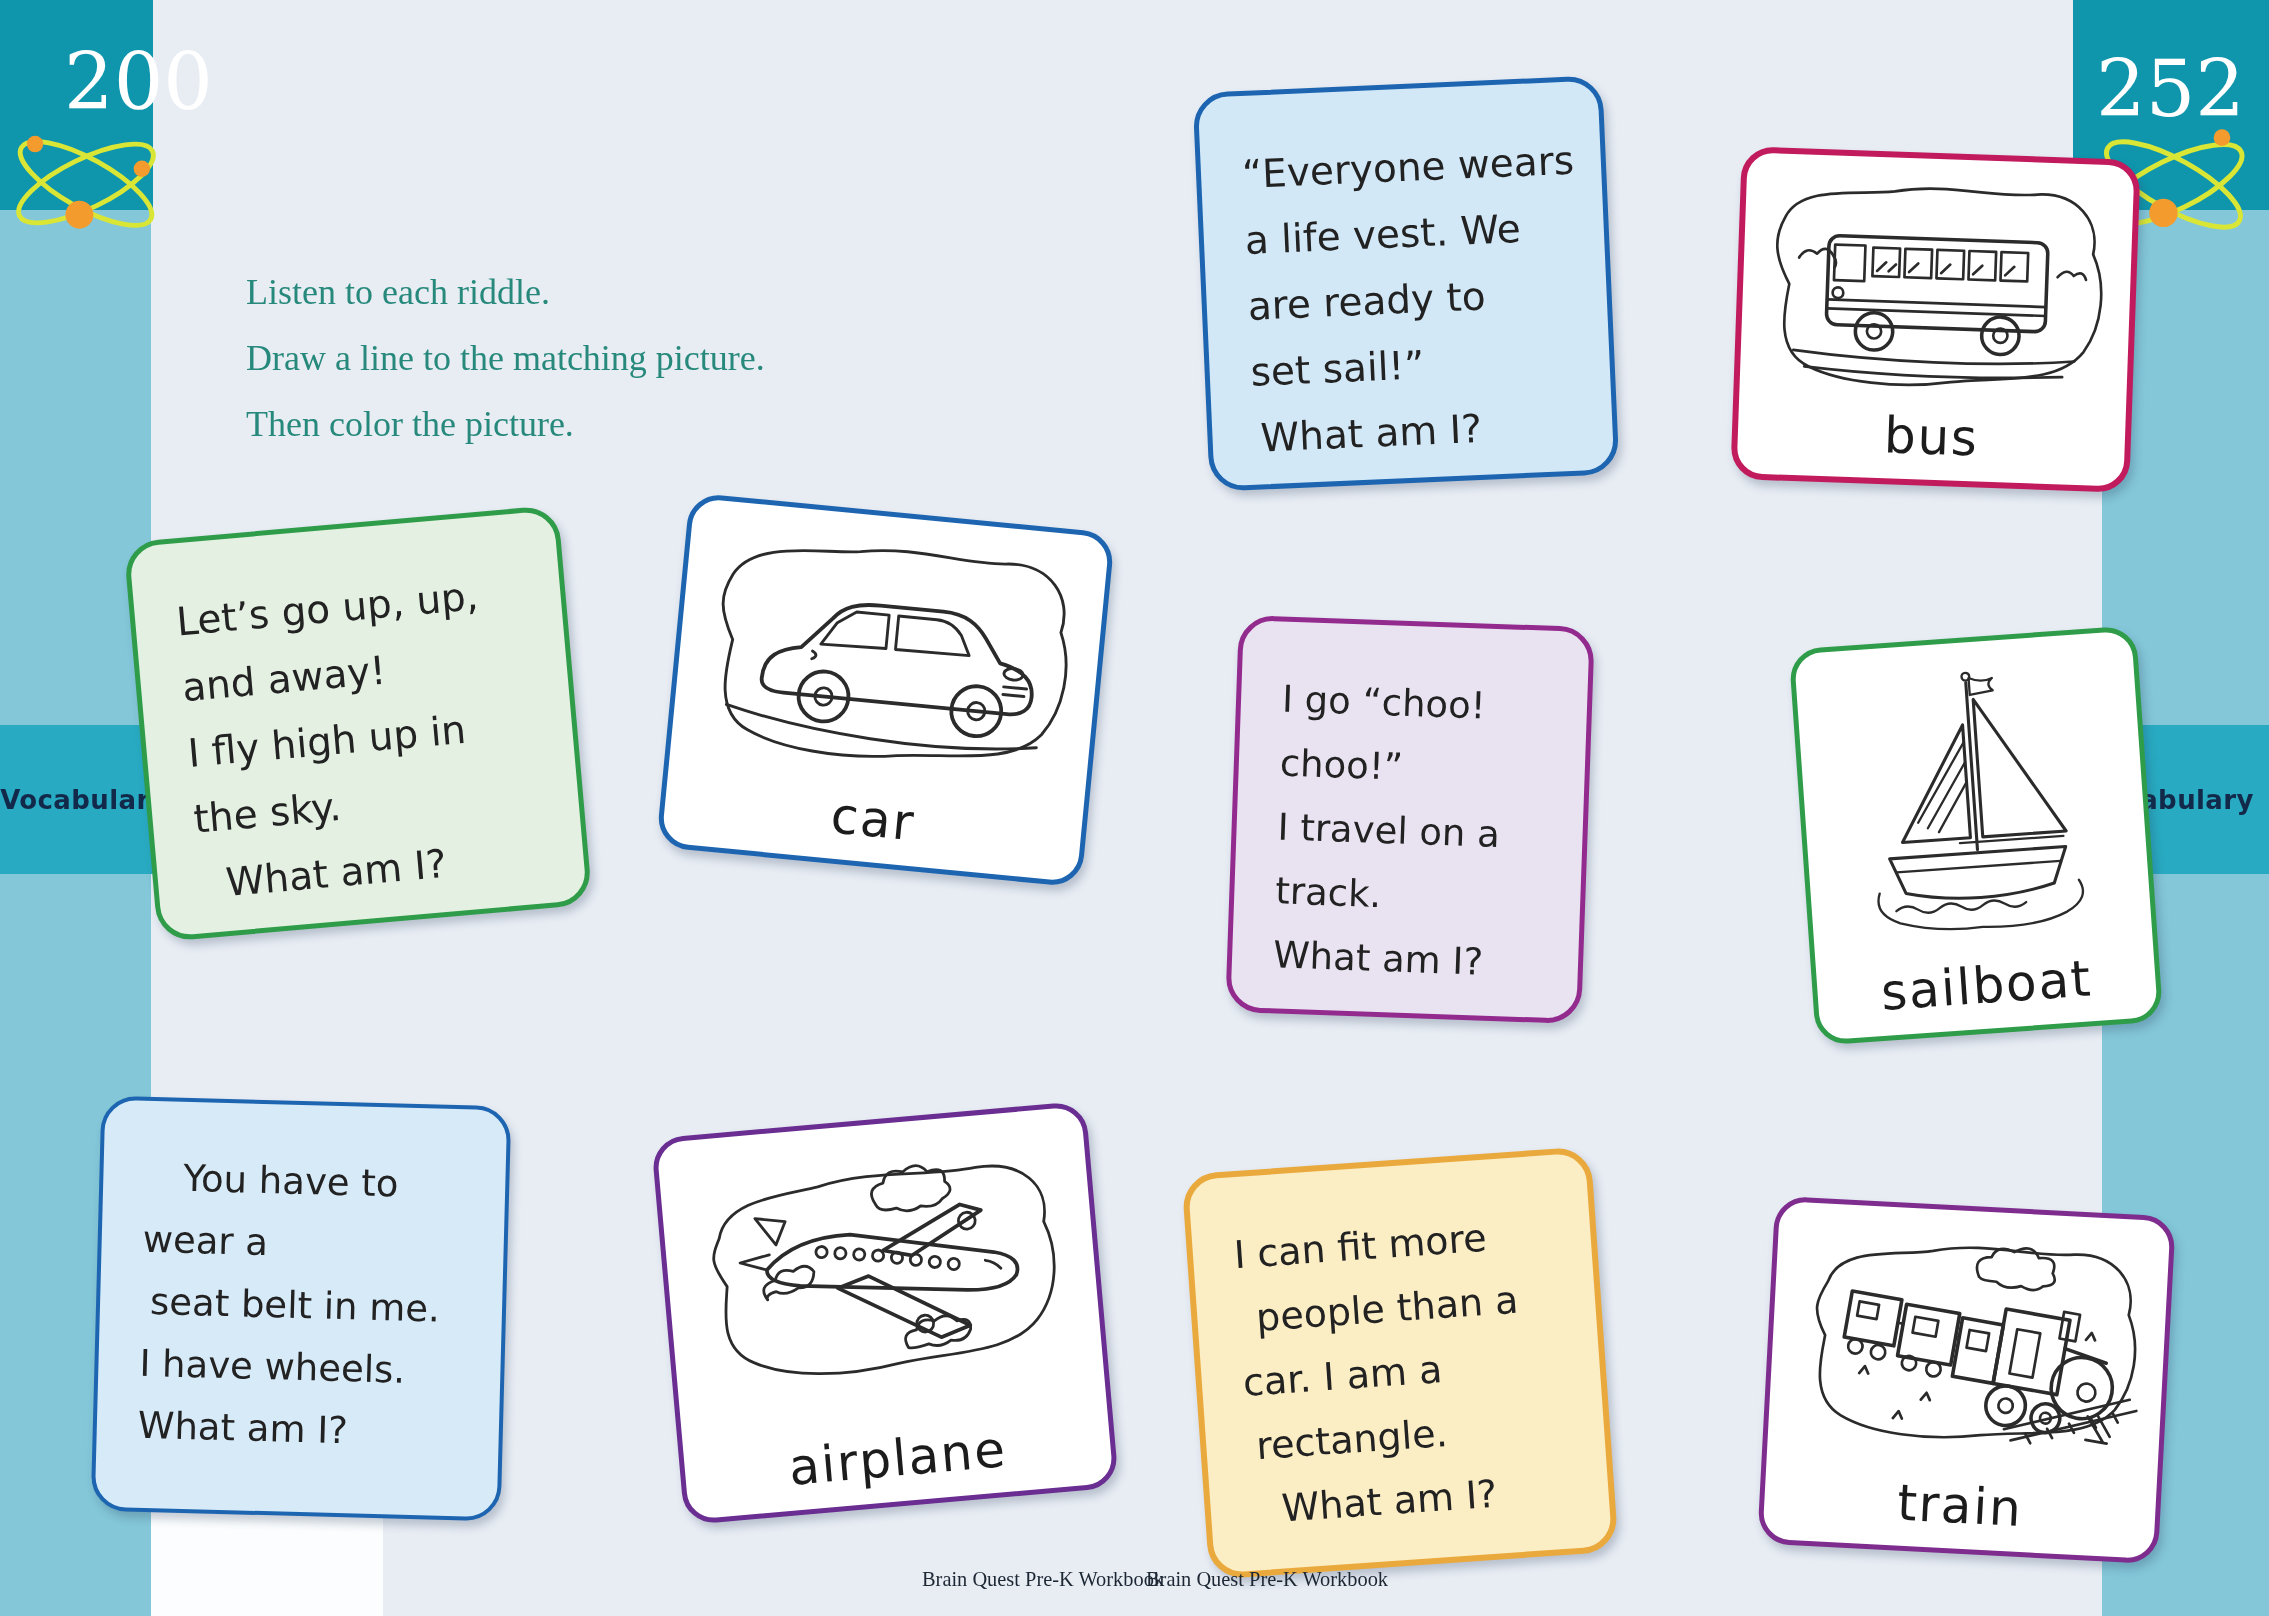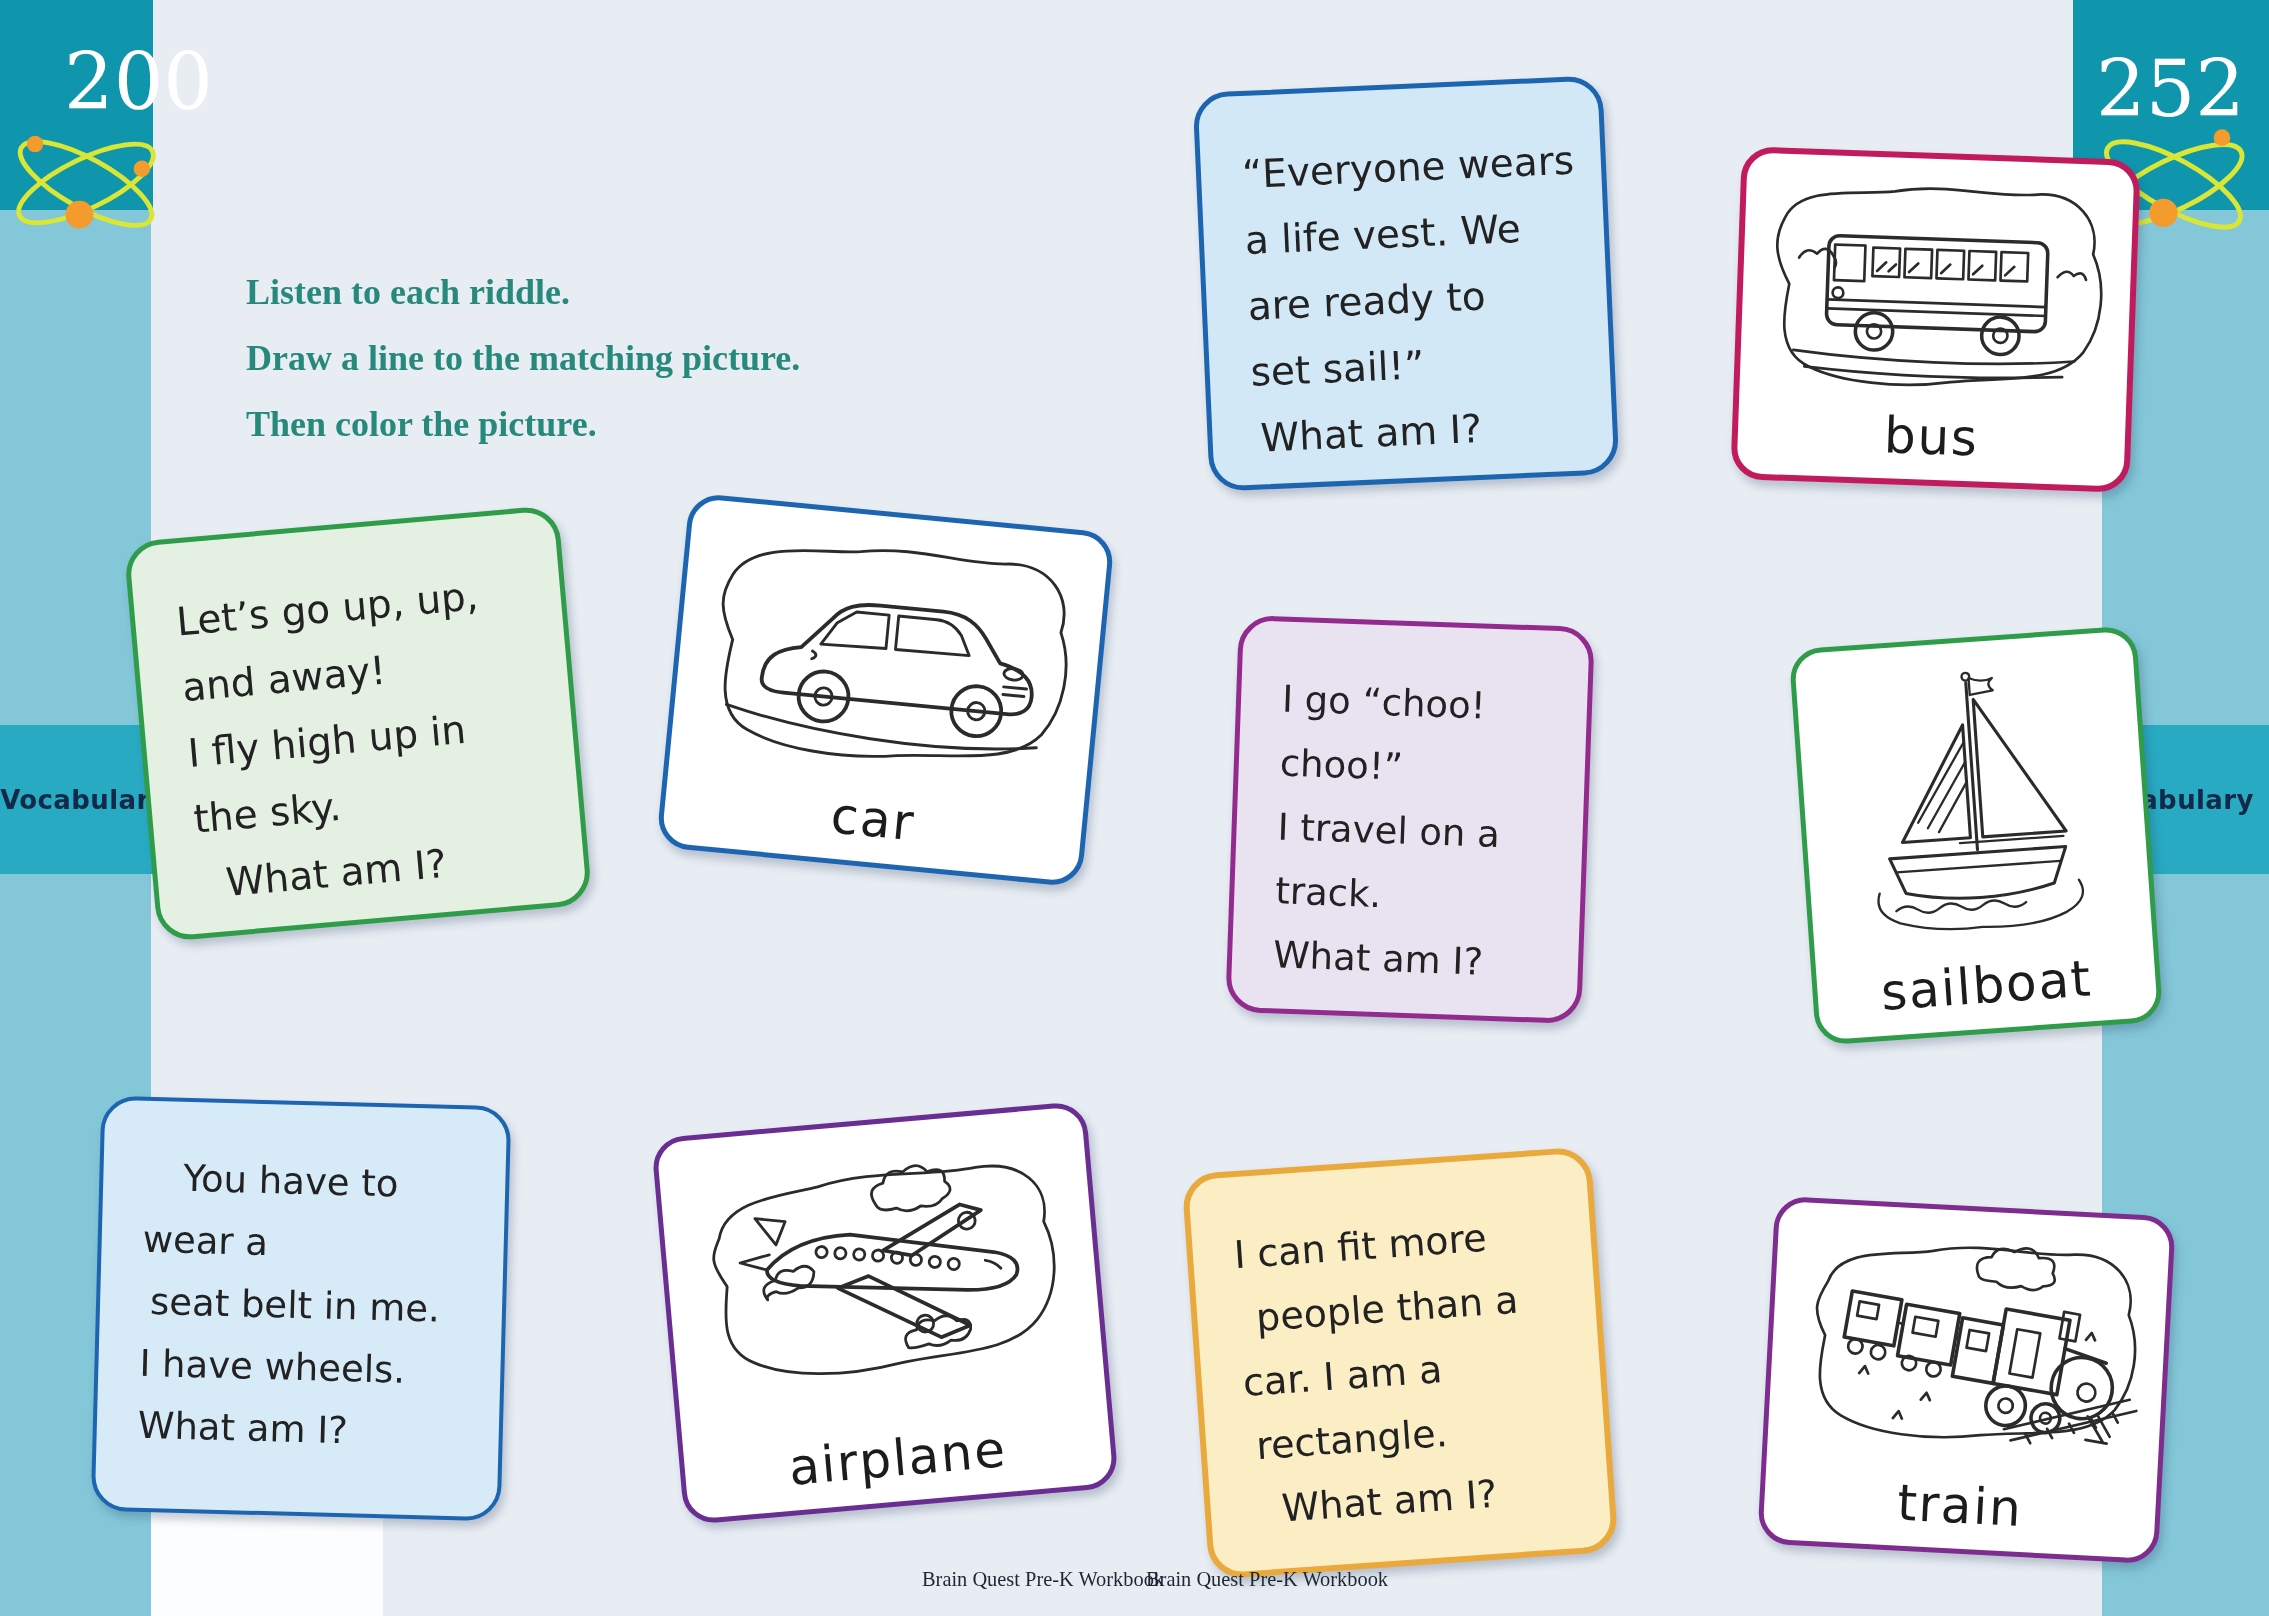--- a/index.html
+++ b/index.html
@@ -33,21 +33,21 @@
   .atom{position:absolute;}
   #atom-left{left:1.8px;top:126px;width:168px;height:115px;}
   #atom-right{left:2085px;top:126px;width:177px;height:117px;}
   
   #title{
     position:absolute;left:239px;top:19.5px;color:#1b5ea6;
     font-size:164px;letter-spacing:2.7px;
   }
   #instructions{position:absolute;left:246px;top:259px;
     font-family:"Liberation Serif","DejaVu Serif",serif;
-    font-size:36px;line-height:66px;color:#27897b;font-weight:bold;}
+    font-size:36px;line-height:66px;color:#27897b;}
   
   .card{position:absolute;box-shadow:3.5px 6.2px 8.9px rgba(40,60,90,0.25);}
   .riddle{
     border-radius:35px;color:#222;
     font-size:39px;line-height:66px;
     padding:46px 34px 0 41px;box-sizing:border-box;
   }
   .rline{white-space:nowrap;}
   .pic{background:#ffffff;border-radius:32px;box-sizing:border-box;}
   .art{position:absolute;left:4%;top:3%;width:92%;height:72%;}

